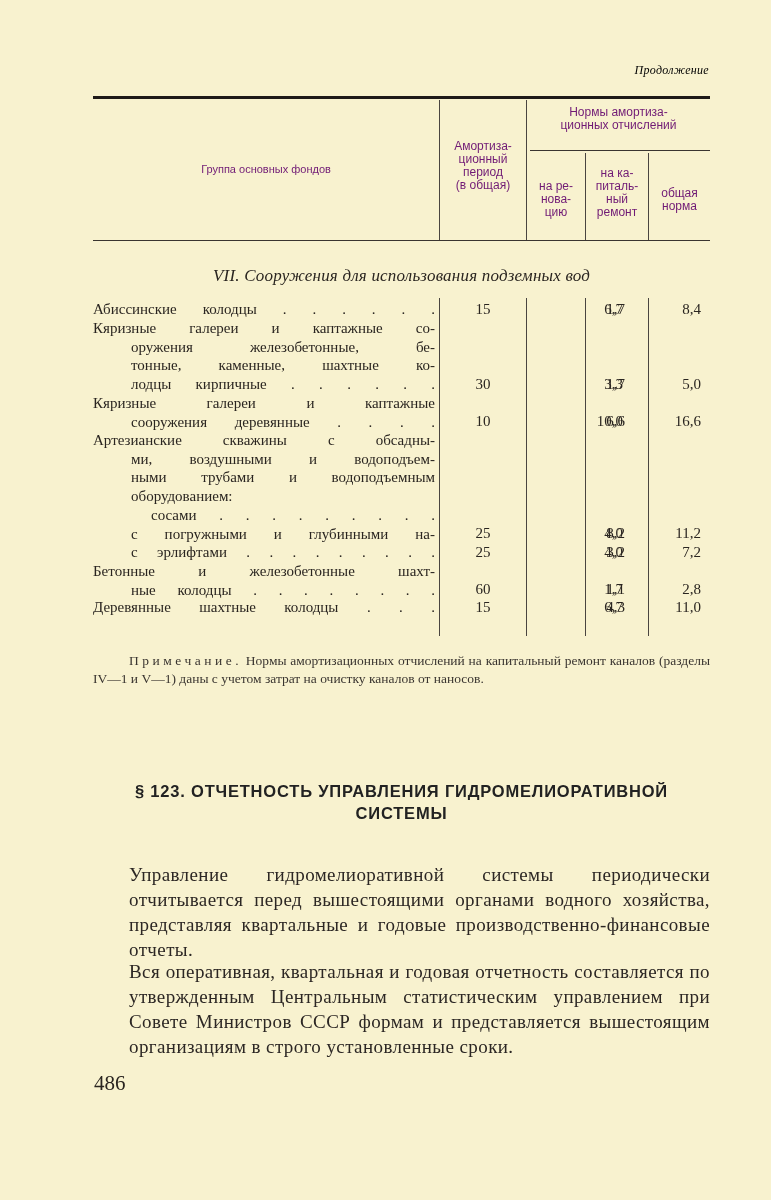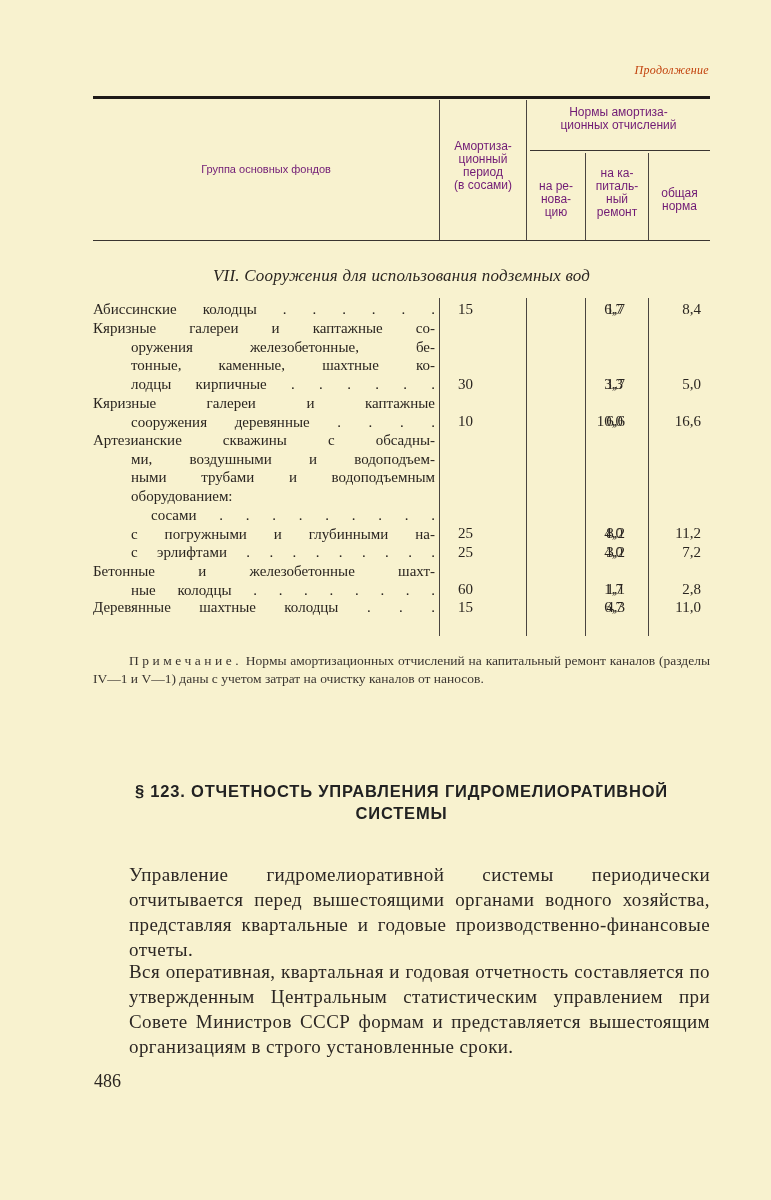--- a/index.html
+++ b/index.html
@@ -6,60 +6,60 @@
   body {
     width: 771px; height: 1200px; overflow: hidden;
     background: #f8f2cf;
     font-family: "Liberation Serif", "DejaVu Serif", serif;
     color: #2a2520;
     position: relative;
   }
   .page { position: absolute; left: 0; top: 0; width: 771px; height: 1200px; }
   .continuation {
     position: absolute; right: 62px; top: 63px;
-    font-style: italic; font-size: 12px; letter-spacing: 0.3px; color: #c2410c;
+    font-style: italic; font-size: 12px; letter-spacing: 0.3px; color: #000000;
   }
   .rule-thick { position: absolute; left: 93px; width: 617px; top: 96px; height: 3px; background: #1f1b18; }
   .rule-thin { position: absolute; left: 93px; width: 617px; height: 1px; background: #3a3530; }
   .vline { position: absolute; width: 1px; background: #4a4540; }
   .hdr {
     position: absolute; font-size: 12px; line-height: 13px; text-align: center;
     font-family: "Liberation Sans", "DejaVu Sans", sans-serif; color: #701a75; font-stretch: condensed;
   }
   .section-title {
     position: absolute; left: 93px; width: 617px; top: 266px; text-align: center;
     font-style: italic; font-size: 17px; letter-spacing: 0.2px;
   }
   .row-label {
     position: absolute; left: 93px; width: 342px; font-size: 15px; line-height: 18.5px;
     text-align: justify; text-align-last: justify;
   }
   .row-label .cont { padding-left: 38px; }
   .num { position: absolute; font-size: 15px; line-height: 18.5px; }
-  .n1 { left: 458px; width: 86px; }
+  .n1 { left: 440px; width: 86px; text-align: center; }
   .n2 { left: 526px; width: 55px; text-align: right; margin-left: 42px; }
   .n3 { left: 586px; width: 59px; text-align: center; }
   .n4 { left: 649px; width: 52px; text-align: right; }
   .note {
     position: absolute; left: 93px; width: 617px; top: 652px; font-size: 13.5px; line-height: 17.5px;
     text-align: justify; font-family: Liberation Serif, serif; font-stretch: condensed;
     color: #3a3530;
   }
   .note .lead { letter-spacing: 3.5px; padding-left: 36px; }
   .heading {
     position: absolute; left: 93px; width: 617px; top: 780px;
     font-family: "Liberation Sans", "DejaVu Sans", sans-serif; font-weight: bold; font-size: 16.5px;
     line-height: 22px; letter-spacing: 0.8px; text-align: center; color: #222;
   }
   .para {
     position: absolute; left: 93px; width: 617px; font-size: 19px; line-height: 25px;
     text-align: justify; letter-spacing: 0.4px; color: #2c2724; margin-top: 12px;
   }
   .para .first { padding-left: 36px; }
-  .page-num { position: absolute; left: 94px; top: 1071px; font-size: 18px; }
+  .page-num { position: absolute; left: 94px; top: 1071px; font-size: 21px; }
 </style>
 </head>
 <body>
 
 <div class="page">
 
   <div class="continuation">Продолжение</div>
 
   <div class="rule-thick"></div>
   <div class="rule-thin" style="top:240px"></div>
@@ -69,21 +69,21 @@
   <div class="vline" style="left:526px;top:100px;height:140px"></div>
   <div class="vline" style="left:585px;top:153px;height:87px"></div>
   <div class="vline" style="left:648px;top:153px;height:87px"></div>
 
   <div class="hdr" style="left:93px;width:346px;top:163px;font-size:11px">Группа основных фондов</div>
 
   <div class="hdr" style="left:440px;width:86px;top:140px">
     <div>Амортиза-</div>
     <div>ционный</div>
     <div>период</div>
-    <div>(в сосами)</div>
+    <div>(в общая)</div>
   </div>
 
   <div class="hdr" style="left:527px;width:183px;top:106px">
     <div>Нормы амортиза-</div>
     <div>ционных отчислений</div>
   </div>
 
   <div class="hdr" style="left:527px;width:58px;top:180px">
     <div>на ре-</div>
     <div>нова-</div>

